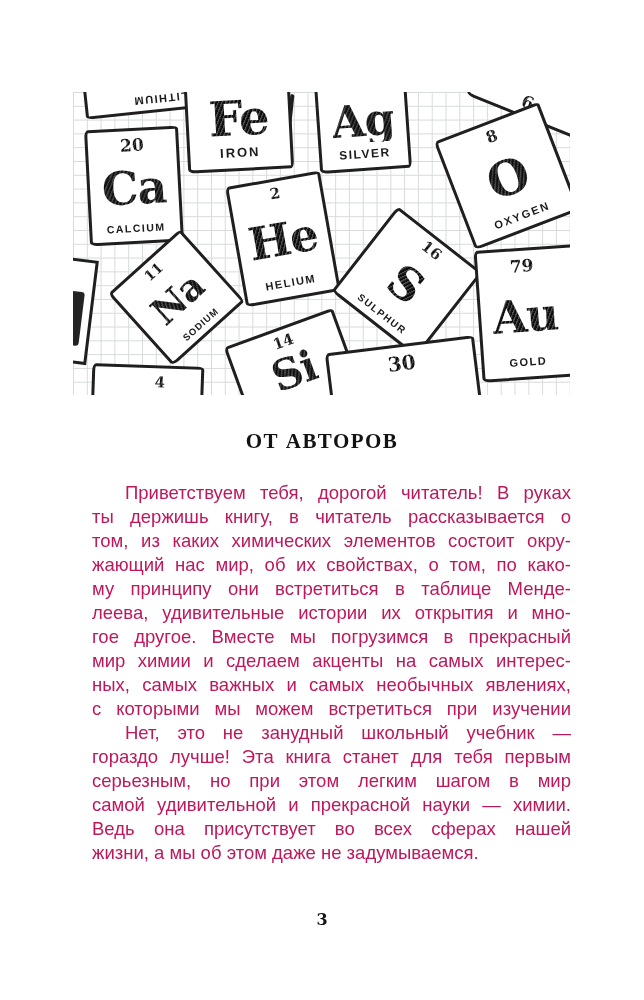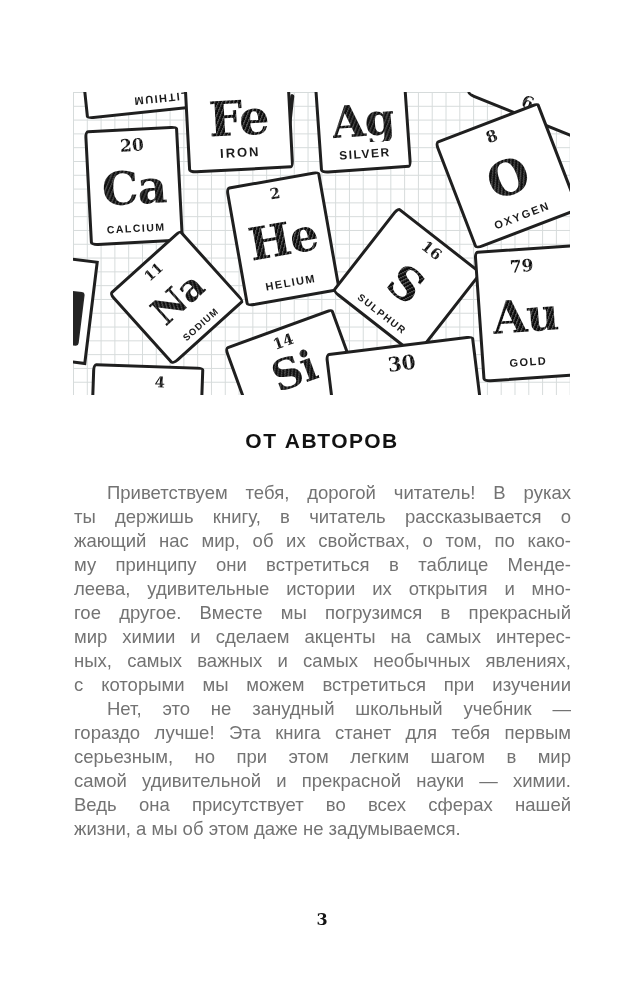--- a/index.html
+++ b/index.html
@@ -72,26 +72,26 @@
   .frag-left{position:absolute;left:-120px;top:160px;width:140px;height:105px;
              box-sizing:border-box;border:3px solid #1f1f1f;background:#fff;transform:rotate(7deg);}
   .frag-left .bar{position:absolute;right:8px;bottom:16px;width:15px;height:52px;background:#232323;
                   border-radius:2px;box-shadow:0 0 0 1px #2a2a2a;}
   .frag-edge{position:absolute;left:215px;top:2px;width:4px;height:48px;background:#1f1f1f;
              transform:rotate(6deg);border-radius:2px;}
 
   
   .chapter-title{
     position:absolute;left:0;top:429px;width:644px;margin:0;text-align:center;
-    font-size:21px;font-weight:bold;letter-spacing:1.5px;color:#121212;
+    font-size:21px;font-weight:bold;letter-spacing:1.5px;color:#121212;font-family:Liberation Serif, serif;
   }
   .body-text{position:absolute;left:74px;top:481px;width:497px;}
   .ln{
-    font-size:18.5px;line-height:24px;height:24px;color:#737373;
-    text-align:justify;text-align-last:justify;white-space:nowrap;
+    font-size:18.5px;line-height:24px;height:24px;color:#be185d;
+    text-align:justify;text-align-last:justify;white-space:nowrap;margin-left:18px;
   }
   .ln.ind{padding-left:33px;}
   .ln.last{text-align-last:left;}
   .page-number{
     position:absolute;left:0;top:910px;width:644px;text-align:center;
     font-family:"DejaVu Serif",serif;font-weight:bold;font-size:16px;color:#141414;
   }
 </style>
 </head>
 <body>
@@ -167,20 +167,21 @@
   <div class="tile" id="tile-beryllium">
     <div class="num">4</div>
   </div>
 </div>
 
 <h1 class="chapter-title">ОТ АВТОРОВ</h1>
 
 <section class="body-text">
   <div class="ln ind">Приветствуем тебя, дорогой читатель! В руках</div>
   <div class="ln">ты держишь книгу, в читатель рассказывается о</div>
+  <div class="ln">том, из каких химических элементов состоит окру-</div>
   <div class="ln">жающий нас мир, об их свойствах, о том, по како-</div>
   <div class="ln">му принципу они встретиться в таблице Менде-</div>
   <div class="ln">леева, удивительные истории их открытия и мно-</div>
   <div class="ln">гое другое. Вместе мы погрузимся в прекрасный</div>
   <div class="ln">мир химии и сделаем акценты на самых интерес-</div>
   <div class="ln">ных, самых важных и самых необычных явлениях,</div>
   <div class="ln">с которыми мы можем встретиться при изучении</div>
   <div class="ln ind">Нет, это не занудный школьный учебник —</div>
   <div class="ln">гораздо лучше! Эта книга станет для тебя первым</div>
   <div class="ln">серьезным, но при этом легким шагом в мир</div>

